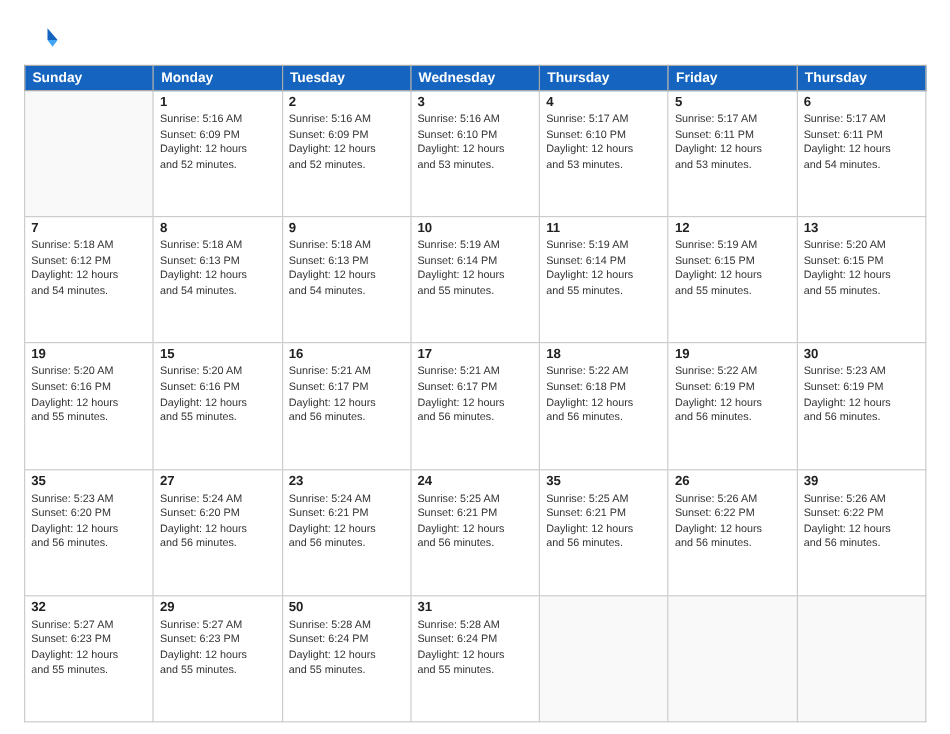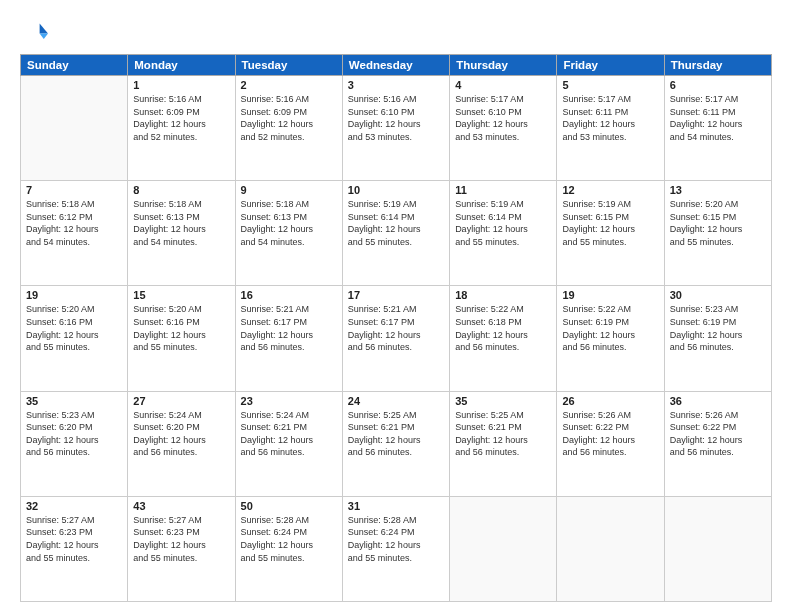--- a/index.html
+++ b/index.html
@@ -314,37 +314,37 @@
 and 56 minutes.</div>
           </td>
           <td>
             <span class="day-num">26</span>
             <div class="day-info" style="white-space: pre-line;">Sunrise: 5:26 AM
 Sunset: 6:22 PM
 Daylight: 12 hours
 and 56 minutes.</div>
           </td>
           <td>
-            <span class="day-num">36</span>
+            <span class="day-num">39</span>
             <div class="day-info" style="white-space: pre-line;">Sunrise: 5:26 AM
 Sunset: 6:22 PM
 Daylight: 12 hours
 and 56 minutes.</div>
           </td>
         </tr>
         <tr class="week-row">
           <td>
             <span class="day-num">32</span>
             <div class="day-info" style="white-space: pre-line;">Sunrise: 5:27 AM
 Sunset: 6:23 PM
 Daylight: 12 hours
 and 55 minutes.</div>
           </td>
           <td>
-            <span class="day-num">43</span>
+            <span class="day-num">29</span>
             <div class="day-info" style="white-space: pre-line;">Sunrise: 5:27 AM
 Sunset: 6:23 PM
 Daylight: 12 hours
 and 55 minutes.</div>
           </td>
           <td>
             <span class="day-num">50</span>
             <div class="day-info" style="white-space: pre-line;">Sunrise: 5:28 AM
 Sunset: 6:24 PM
 Daylight: 12 hours

